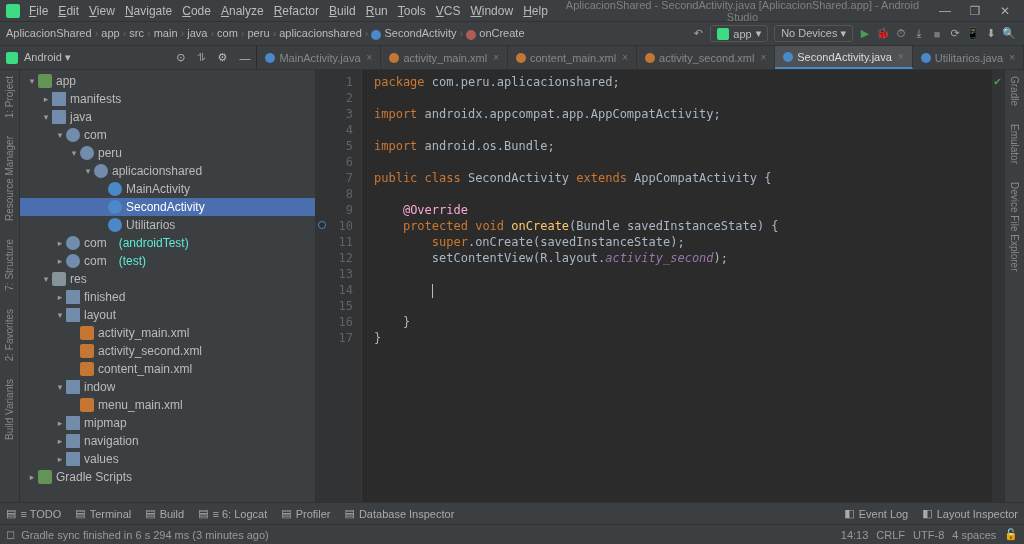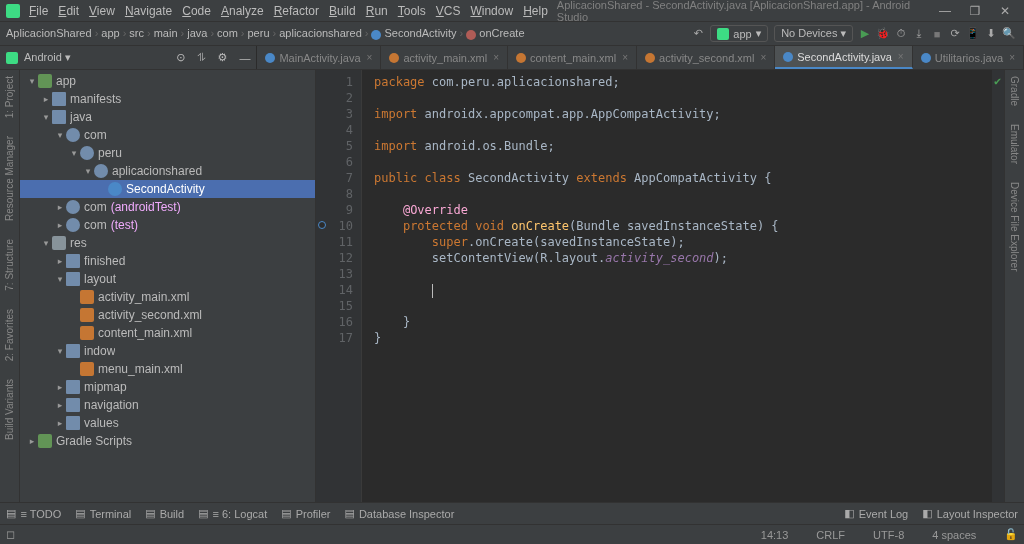--- a/index.html
+++ b/index.html
@@ -13,21 +13,21 @@
     display: flex; flex-direction: column;
   }
   
   .titlebar {
     height: 22px; background: #3c3f41;
     display: flex; align-items: center; padding: 0 6px; gap: 4px;
     border-bottom: 1px solid #323232;
   }
   .titlebar .logo { width: 14px; height: 14px; background: #3ddc84; border-radius: 2px; position: relative; }
   .menu-item { padding: 2px 5px; cursor: default; }
-  .titlebar .title { flex: 1; color: #808080; font-size: 11px; }
+  .titlebar .title { flex: 1; text-align: center; color: #808080; font-size: 11px; }
   .winbtn { width: 26px; text-align: center; color: #aaa; }
 
   
   .navbar {
     height: 24px; background: #3c3f41; border-bottom: 1px solid #323232;
     display: flex; align-items: center; padding: 0 6px; font-size: 11px;
   }
   .crumb { color: #bbb; }
   .crumb.sep { color: #666; padding: 0 3px; }
   .crumb .ico { display: inline-block; width: 10px; height: 10px; border-radius: 50%; margin-right: 3px; vertical-align: middle; }
@@ -88,21 +88,21 @@
   .tnode .arrow { width: 12px; text-align: center; color: #999; font-size: 9px; }
   .tnode .ticon { width: 14px; height: 14px; margin-right: 4px; border-radius: 2px; display: inline-block; flex-shrink:0; }
   .ticon.mod { background: #629456; }
   .ticon.folder { background: #728cab; border-radius: 1px; }
   .ticon.folderg { background: #87939a; }
   .ticon.pkg { background: #728cab; border-radius: 50%; }
   .ticon.cls { background: #4a88c7; border-radius: 50%; }
   .ticon.xml { background: #c57633; }
   .tnode.sel { background: #4b6eaf; color: #fff; }
   .tnode .tlabel { overflow: hidden; text-overflow: ellipsis; }
-  .tnode .tnote { color: #f0abfc; margin-left: 4px; }
+  .tnode .tnote { color: #5eead4; margin-left: 12px; }
 
   
   .editor { flex: 1; display: flex; background: #2b2b2b; font-family: "Consolas", monospace; font-size: 12px; position: relative; }
   .gutter { width: 46px; background: #313335; color: #606366; text-align: right; padding: 4px 8px 0 0; line-height: 16px; border-right: 1px solid #3a3a3a;}
   .gutter .ln { height: 16px; position: relative; }
   .gutter .ln .override { position: absolute; left: 2px; top: 3px; width: 8px; height: 8px; border: 1px solid #4a88c7; border-radius: 50%; background: #2b2b2b; }
   .code { flex: 1; padding: 4px 0 0 12px; line-height: 16px; white-space: pre; position: relative; }
   .code .line { height: 16px; }
   .kw { color: #cc7832; }
   .fn { color: #ffc66d; }
@@ -122,21 +122,21 @@
   }
   .btabs .bt { display: flex; align-items: center; gap: 4px; color: #aaa; }
   .btabs .spacer { flex: 1; }
 
   
   .status {
     height: 20px; background: #3c3f41; border-top: 1px solid #323232;
     display: flex; align-items: center; padding: 0 6px; font-size: 11px; color: #999;
   }
   .status .spacer { flex: 1; }
-  .status .cell { margin-left: 28px; }
+  .status .cell { margin-left: 8px; }
 
   .u { text-decoration: underline; }
 </style>
 </head>
 <body>
 
 <div class="titlebar">
   <span class="logo"></span>
   <span id="menu-host"><span class="menu-item"><span class="u">F</span>ile</span><span class="menu-item"><span class="u">E</span>dit</span><span class="menu-item"><span class="u">V</span>iew</span><span class="menu-item"><span class="u">N</span>avigate</span><span class="menu-item"><span class="u">C</span>ode</span><span class="menu-item"><span class="u">A</span>nalyze</span><span class="menu-item"><span class="u">R</span>efactor</span><span class="menu-item"><span class="u">B</span>uild</span><span class="menu-item"><span class="u">R</span>un</span><span class="menu-item"><span class="u">T</span>ools</span><span class="menu-item"><span class="u">V</span>CS</span><span class="menu-item"><span class="u">W</span>indow</span><span class="menu-item"><span class="u">H</span>elp</span></span>
   <span class="title">AplicacionShared - SecondActivity.java [AplicacionShared.app] - Android Studio</span>
@@ -243,24 +243,34 @@
       <div class="tnode" style="padding-left: 48px;">
         <span class="arrow">▾</span>
         <span class="ticon pkg"></span>
         <span class="tlabel">peru</span>
       </div>
       <div class="tnode" style="padding-left: 62px;">
         <span class="arrow">▾</span>
         <span class="ticon pkg"></span>
         <span class="tlabel">aplicacionshared</span>
       </div>
+      <div class="tnode" style="padding-left: 76px;">
+        <span class="arrow"></span>
+        <span class="ticon cls"></span>
+        <span class="tlabel">MainActivity</span>
+      </div>
       <div class="tnode sel" style="padding-left: 76px;">
         <span class="arrow"></span>
         <span class="ticon cls"></span>
         <span class="tlabel">SecondActivity</span>
+      </div>
+      <div class="tnode" style="padding-left: 76px;">
+        <span class="arrow"></span>
+        <span class="ticon cls"></span>
+        <span class="tlabel">Utilitarios</span>
       </div>
       <div class="tnode" style="padding-left: 34px;">
         <span class="arrow">▸</span>
         <span class="ticon pkg"></span>
         <span class="tlabel">com</span>
         <span class="tnote">(androidTest)</span>
       </div>
       <div class="tnode" style="padding-left: 34px;">
         <span class="arrow">▸</span>
         <span class="ticon pkg"></span>
@@ -371,19 +381,20 @@
     </span>
   <span class="spacer"></span>
   <span id="btabs-right" style="display:flex; gap:14px">
       <span class="bt"><span>◧</span>Event Log</span>
       <span class="bt"><span>◧</span>Layout Inspector</span>
     </span>
 </div>
 
 <div class="status">
   <span>◻</span>
+  <span style="margin-left:6px">Gradle sync finished in 6 s 294 ms (3 minutes ago)</span>
   <span class="spacer"></span>
   <span class="cell">14:13</span>
   <span class="cell">CRLF</span>
   <span class="cell">UTF-8</span>
   <span class="cell">4 spaces</span>
   <span class="cell">🔓</span>
 </div>
 
 </body></html>

